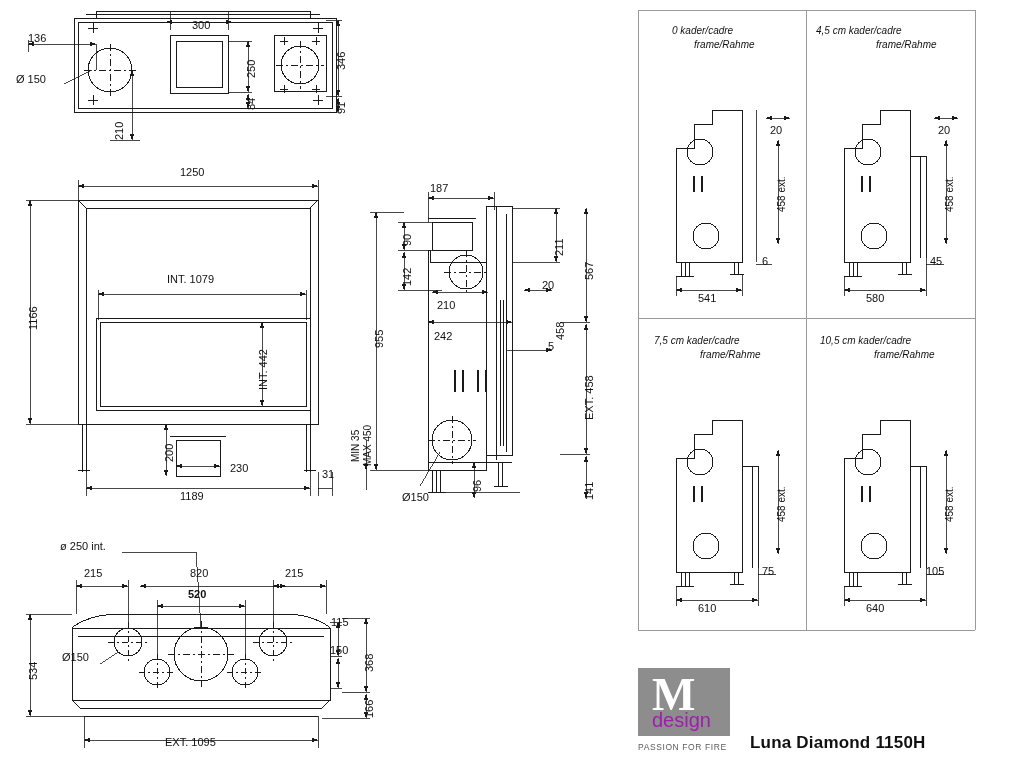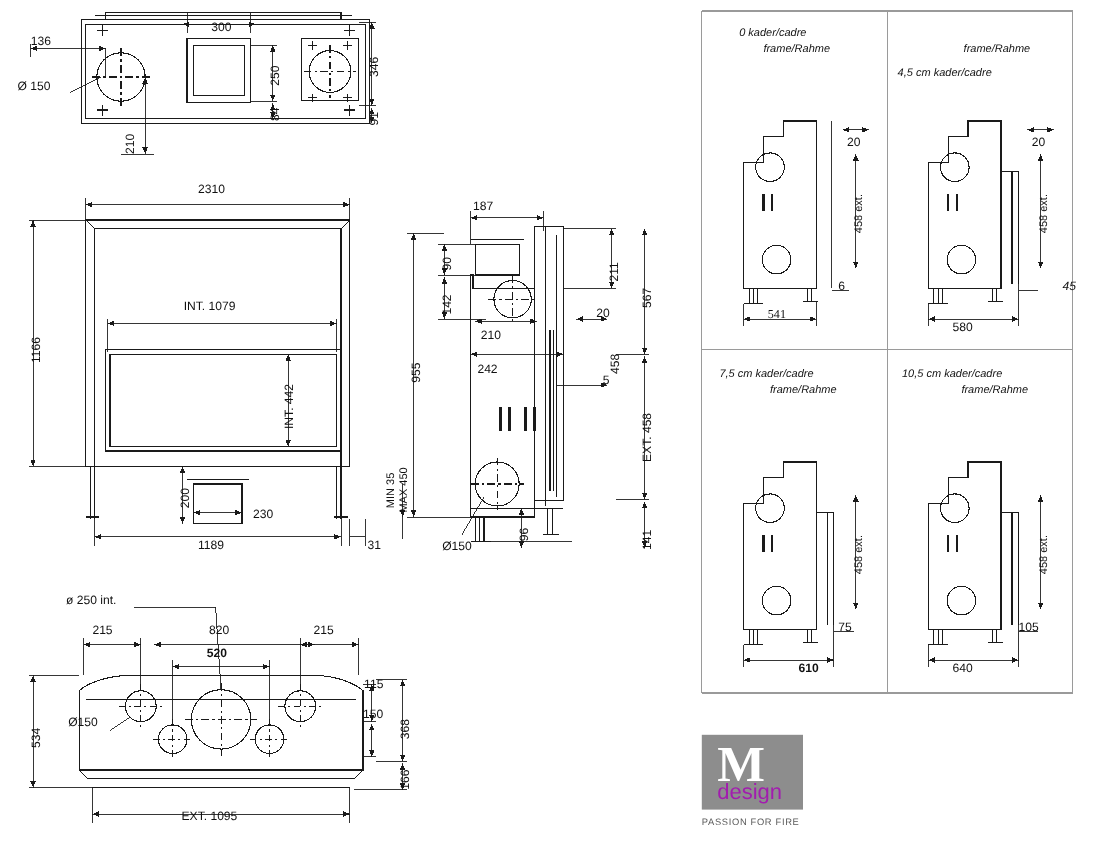--- a/index.html
+++ b/index.html
@@ -431,28 +431,28 @@
 
 <div class="lbl" style="left:192px;top:20px;">300</div>
 <div class="lbl" style="left:28px;top:33px;">136</div>
 <div class="lbl" style="left:16px;top:74px;">Ø 150</div>
 <div class="lbl rot" style="left:246px;top:78px;transform:rotate(-90deg);">250</div>
 <div class="lbl rot" style="left:246px;top:110px;transform:rotate(-90deg);">84</div>
 <div class="lbl rot" style="left:336px;top:70px;transform:rotate(-90deg);">346</div>
 <div class="lbl rot" style="left:336px;top:114px;transform:rotate(-90deg);">91</div>
 <div class="lbl rot" style="left:114px;top:140px;transform:rotate(-90deg);">210</div>
 
-<div class="lbl" style="left:180px;top:167px;">2310</div>
+<div class="lbl" style="left:180px;top:167px;">1250</div>
 <div class="lbl" style="left:167px;top:274px;">INT.  1079</div>
 <div class="lbl rot" style="left:258px;top:390px;transform:rotate(-90deg);">INT.  442</div>
 <div class="lbl rot" style="left:28px;top:330px;transform:rotate(-90deg);">1166</div>
 <div class="lbl rot" style="left:164px;top:462px;transform:rotate(-90deg);">200</div>
 <div class="lbl" style="left:230px;top:463px;">230</div>
 <div class="lbl" style="left:180px;top:491px;">1189</div>
-<div class="lbl" style="left:322px;top:491px;margin-left:12px;">31</div>
+<div class="lbl" style="left:322px;top:469px;">31</div>
 
 <div class="lbl" style="left:430px;top:183px;">187</div>
 <div class="lbl rot" style="left:402px;top:246px;transform:rotate(-90deg);">90</div>
 <div class="lbl rot" style="left:402px;top:286px;transform:rotate(-90deg);">142</div>
 <div class="lbl rot" style="left:554px;top:256px;transform:rotate(-90deg);">211</div>
 <div class="lbl rot" style="left:584px;top:280px;transform:rotate(-90deg);">567</div>
 <div class="lbl" style="left:437px;top:300px;">210</div>
 <div class="lbl" style="left:542px;top:280px;">20</div>
 <div class="lbl" style="left:434px;top:331px;">242</div>
 <div class="lbl rot" style="left:555px;top:340px;transform:rotate(-90deg);">458</div>
@@ -476,39 +476,40 @@
 <div class="lbl" style="left:62px;top:652px;">Ø150</div>
 <div class="lbl rot" style="left:28px;top:680px;transform:rotate(-90deg);">534</div>
 <div class="lbl rot" style="left:364px;top:718px;transform:rotate(-90deg);">166</div>
 <div class="lbl" style="left:165px;top:737px;text-align:right;">EXT.  1095</div>
 
 <div class="panel-title" style="left:672px;top:24px;">0  kader/cadre</div>
 <div class="panel-title" style="left:694px;top:38px;">frame/Rahme</div>
 <div class="lbl" style="left:770px;top:125px;">20</div>
 <div class="lbl small rot" style="left:776px;top:212px;transform:rotate(-90deg);">458 ext.</div>
 <div class="lbl" style="left:762px;top:256px;">6</div>
-<div class="lbl" style="left:698px;top:281px;font-family:Liberation Serif, serif;">541</div>
-
-<div class="panel-title" style="left:816px;top:24px;margin-top:36px;">4,5 cm  kader/cadre</div>
+<div class="lbl" style="left:698px;top:293px;">541</div>
+
+<div class="panel-title" style="left:816px;top:24px;">4,5 cm  kader/cadre</div>
 <div class="panel-title" style="left:876px;top:38px;">frame/Rahme</div>
 <div class="lbl" style="left:938px;top:125px;">20</div>
 <div class="lbl small rot" style="left:944px;top:212px;transform:rotate(-90deg);">458 ext.</div>
-<div class="lbl" style="left:966px;top:256px;font-style:italic;">45</div>
+<div class="lbl" style="left:930px;top:256px;">45</div>
 <div class="lbl" style="left:866px;top:293px;">580</div>
 
 <div class="panel-title" style="left:654px;top:334px;">7,5 cm kader/cadre</div>
 <div class="panel-title" style="left:700px;top:348px;">frame/Rahme</div>
 <div class="lbl small rot" style="left:776px;top:522px;transform:rotate(-90deg);">458 ext.</div>
 <div class="lbl" style="left:762px;top:566px;">75</div>
-<div class="lbl" style="left:726px;top:603px;font-weight:bold;">610</div>
+<div class="lbl" style="left:698px;top:603px;">610</div>
 
 <div class="panel-title" style="left:820px;top:334px;">10,5 cm kader/cadre</div>
 <div class="panel-title" style="left:874px;top:348px;">frame/Rahme</div>
 <div class="lbl small rot" style="left:944px;top:522px;transform:rotate(-90deg);">458 ext.</div>
 <div class="lbl" style="left:926px;top:566px;">105</div>
 <div class="lbl" style="left:866px;top:603px;">640</div>
 
 <div class="logo-box" style="left:638px;top:668px;width:92px;height:68px;"></div>
 <div class="logo-m" style="left:652px;top:672px;">M</div>
 <div class="logo-design" style="left:652px;top:710px;">design</div>
 <div class="logo-tag" style="left:638px;top:742px;">PASSION FOR FIRE</div>
+<div class="brand-name" style="left:750px;top:733px;">Luna Diamond 1150H</div>
 
 </div>
 
 </body></html>

